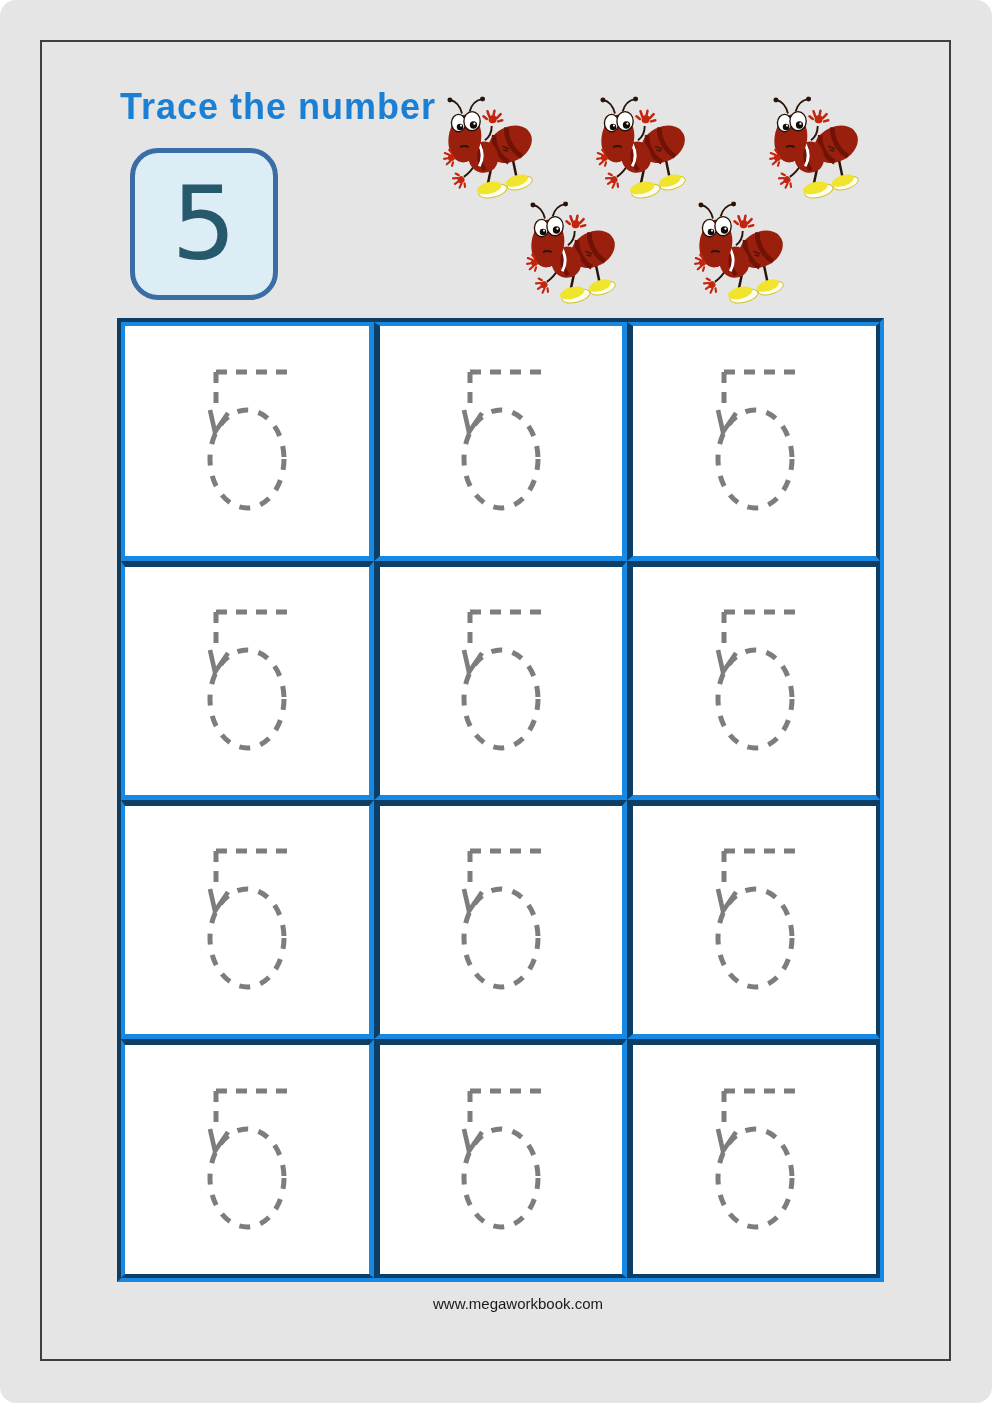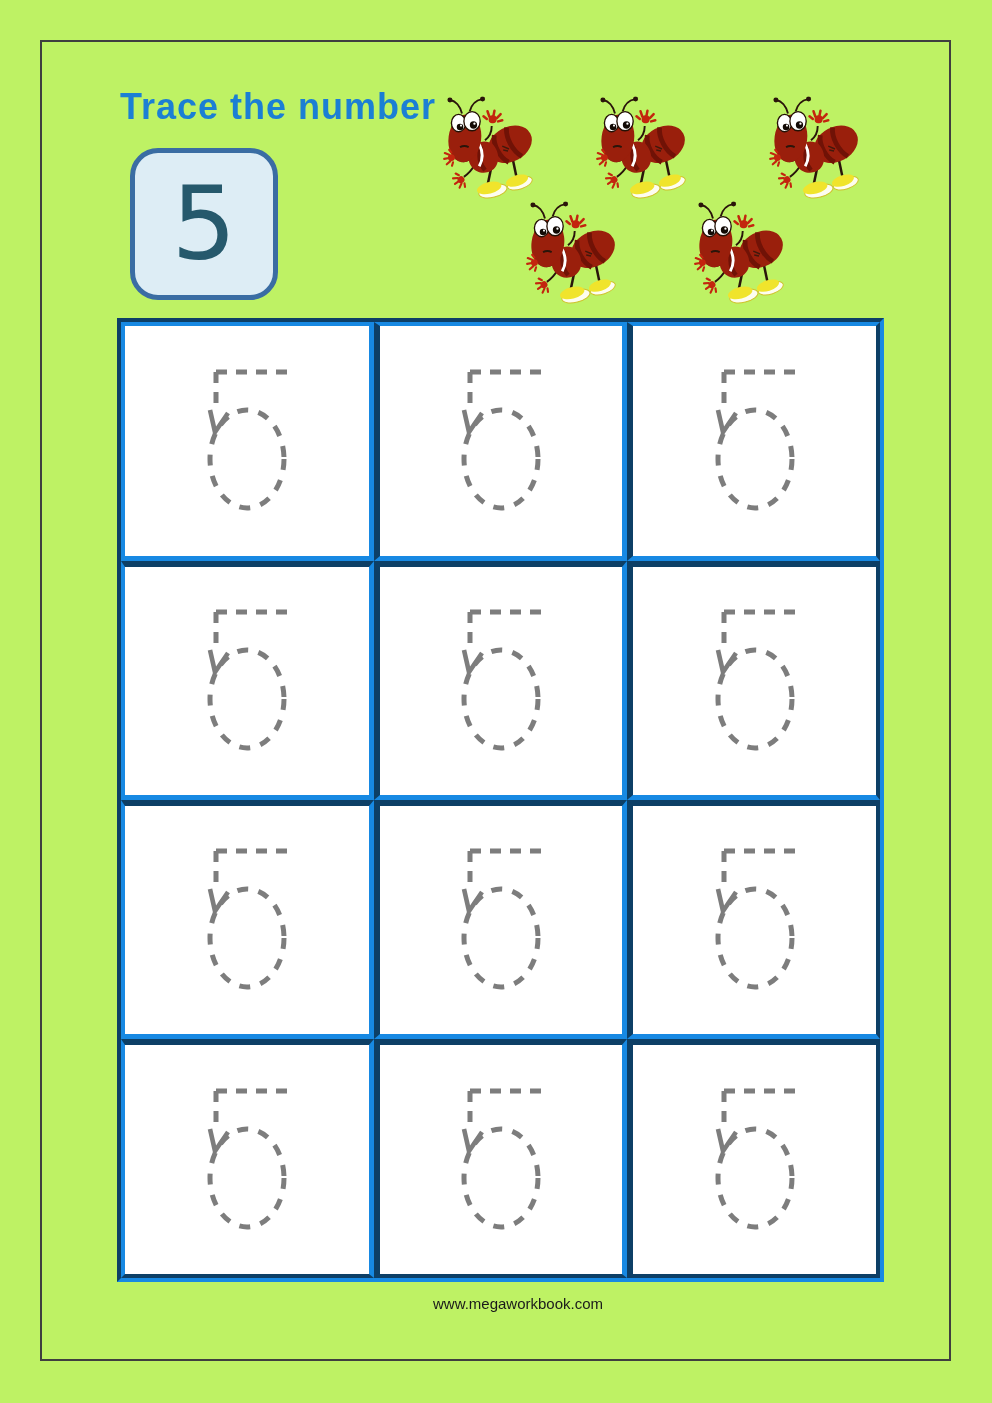--- a/index.html
+++ b/index.html
@@ -15,21 +15,21 @@
     --ant-body:#9a1f0c;
     --ant-dark:#701206;
     --ant-hand:#c3250e;
     --ant-shoe:#f0e42c;
     --ant-sole:#fdfdf0;
     --ant-line:#2a150a;
   }
   *{margin:0;padding:0;box-sizing:border-box;}
   html,body{width:992px;height:1403px;background:#ffffff;overflow:hidden;
     font-family:"Liberation Sans",sans-serif;}
-  .page{position:relative;width:992px;height:1403px;background:#bef264;}
+  .page{position:relative;width:992px;height:1403px;background:#e5e5e5;border-radius:16px;}
   .page-frame{position:absolute;left:40px;top:40px;width:911px;height:1321px;
     border:2px solid var(--page-border);}
   .title{position:absolute;left:120px;top:86px;font-size:36px;font-weight:700;
     letter-spacing:1px;color:var(--title-blue);}
   .number-card{position:absolute;left:130px;top:148px;width:148px;height:152px;
     background:var(--card-fill);border:5px solid var(--card-border);border-radius:28px;
     display:flex;align-items:center;justify-content:center;}
   .number-card span{font-size:102px;line-height:1;color:var(--card-digit);
     font-family:"DejaVu Sans",sans-serif;}
   .ants{position:absolute;left:0;top:0;width:992px;height:320px;}

